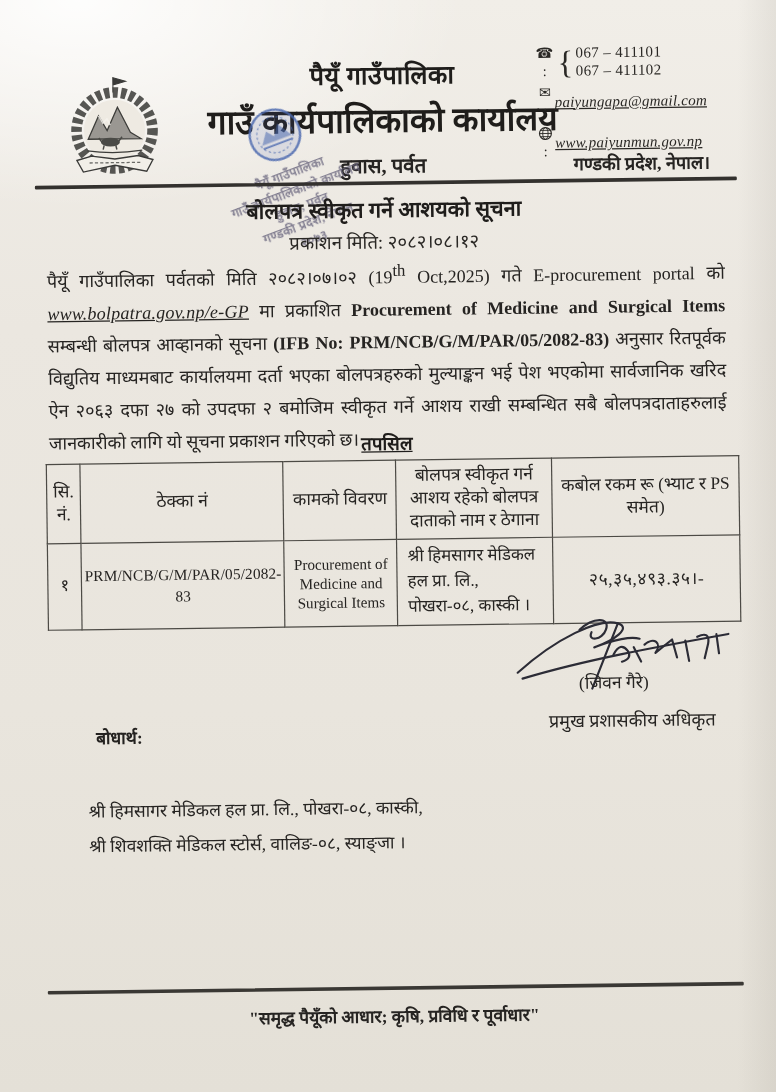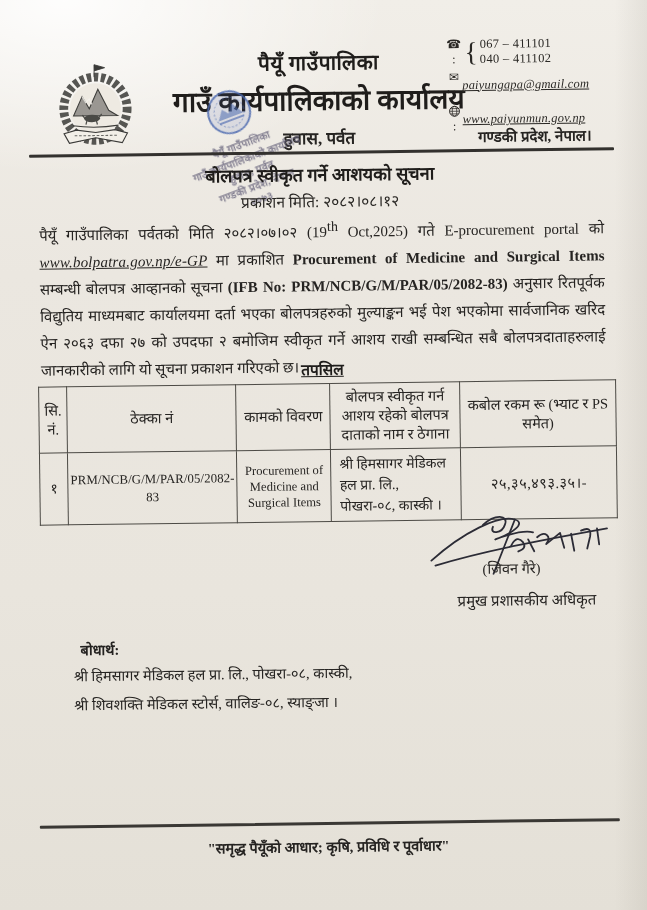--- a/index.html
+++ b/index.html
@@ -52,21 +52,21 @@
   td.sn{font-size:14px;}
   td.contract{font-size:12.8px;letter-spacing:.1px;padding:4px 2px;}
   td.work{font-size:12.6px;line-height:16px;}
   td.bidder{text-align:left;font-size:14px;line-height:21px;padding:4px 8px;}
   td.amount{font-size:14.5px;letter-spacing:.5px;}
   
   .sig-svg{left:424px;top:512px;}
   .sig-name{left:430px;top:560px;width:160px;text-align:center;font-size:14.5px;color:#262422;}
   .sig-post{left:420px;top:592px;width:210px;text-align:center;font-size:15px;color:#262422;}
   
-  .cc-label{left:78px;top:636px;font-size:14.5px;font-weight:bold;color:#242220;}
+  .cc-label{left:78px;top:601px;font-size:14.5px;font-weight:bold;color:#242220;}
   .cc-line1{left:71px;top:662px;font-size:14.5px;color:#262422;}
   .cc-line2{left:71px;top:691px;font-size:14.5px;color:#262422;}
   
   .slogan{left:0;right:0;top:836px;font-size:14.5px;font-weight:bold;color:#262422;}
 </style>
 </head>
 <body>
 
 <div class="page">
   <div class="sheet">
@@ -92,21 +92,21 @@
     <div class="abs center office-name">गाउँ कार्यपालिकाको कार्यालय</div>
     <div class="abs center office-addr">हुवास, पर्वत</div>
 
     <div class="abs contact">
       <div class="contact-row">
         <span class="contact-icon">☎</span>
         <span class="phone-group">
           <span class="brace">{</span>
           <span class="phone-nums">
             <div>067 – 411101</div>
-            <div>040 – 411102</div>
+            <div>067 – 411102</div>
           </span>
         </span>
       </div>
       <div class="contact-row" style="margin-top:3px;">
         <span class="contact-icon">✉</span>
         <span class="linkish">paiyungapa@gmail.com</span>
       </div>
       <div class="contact-row" style="margin-top:5px;">
         <span class="contact-icon">
           <svg width="12" height="12" viewBox="0 0 16 16" style="vertical-align:-1px;">

